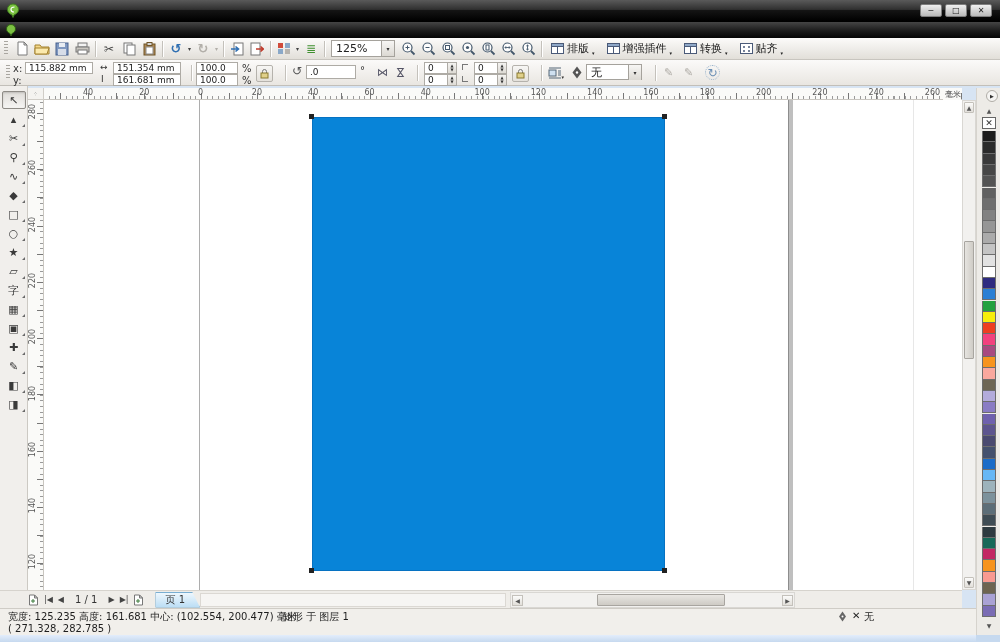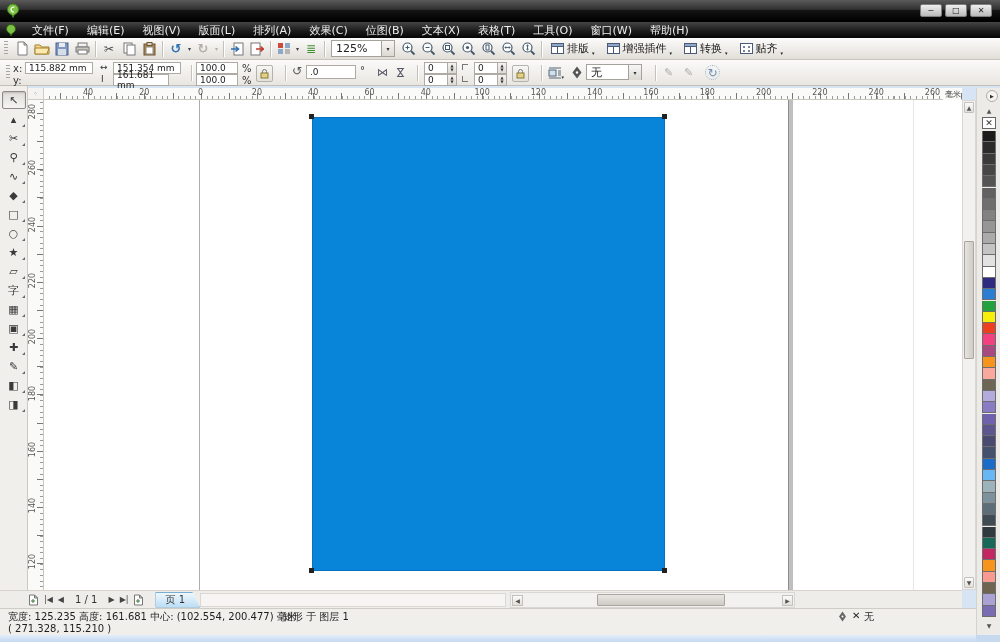--- a/index.html
+++ b/index.html
@@ -180,34 +180,20 @@
       <div class="wbtn">─</div>
       <div class="wbtn">□</div>
       <div class="wbtn">✕</div>
     </div>
   </div>
 
   <div class="ab menubar">
     <svg class="mlogo" width="12" height="13">
         <path d="M6 0.5 C3 0.5 1.5 2.5 1.5 5 c0 2.5 2 3.8 3.5 4.6 l1 2.4 l1-2.4 C8.5 8.8 10.5 7.5 10.5 5 C10.5 2.5 9 0.5 6 0.5 z" fill="#7cc142" stroke="#2e5e14"></path>
       </svg>
-    <div style="display:flex;">
-        <span class="mi">文件(F)</span>
-        <span class="mi">编辑(E)</span>
-        <span class="mi">视图(V)</span>
-        <span class="mi">版面(L)</span>
-        <span class="mi">排列(A)</span>
-        <span class="mi">效果(C)</span>
-        <span class="mi">位图(B)</span>
-        <span class="mi">文本(X)</span>
-        <span class="mi">表格(T)</span>
-        <span class="mi">工具(O)</span>
-        <span class="mi">窗口(W)</span>
-        <span class="mi">帮助(H)</span>
-      </div>
   </div>
 
   <div class="ab toolbar">
     <div class="grip"></div>
     <div class="tbtn">
         <svg width="14" height="15">
           <path d="M3 1 h6 l3 3 v10 h-9 z" fill="#fff" stroke="#7a7a7a"></path>
           <path d="M9 1 l3 3 h-3 z" fill="#dcdcdc" stroke="#7a7a7a"></path>
         </svg>
       </div>
@@ -381,21 +367,21 @@
   <div class="ab propbar">
     <div class="ab grip" style="left:2px;top:5px;"></div>
     <span class="ab plabel" style="left:13px;top:3px;">x:</span>
     <div class="ab fld" style="left:25px;top:2px;width:68px;">115.882 mm</div>
     <span class="ab plabel" style="left:13px;top:15px;">y:</span>
     <div class="ab fld" style="left:25px;top:14px;width:68px;margin-top:24px;">200.477 mm</div>
 
     <span class="ab plabel" style="left:100px;top:2px;font-size:9px;">↔</span>
     <div class="ab fld" style="left:113px;top:2px;width:68px;">151.354 mm</div>
     <span class="ab plabel" style="left:101px;top:14px;font-size:9px;">Ⅰ</span>
-    <div class="ab fld" style="left:113px;top:14px;width:56px;">161.681 mm</div>
+    <div class="ab fld" style="left:113px;top:14px;width:68px;">161.681 mm</div>
 
     <div class="ab sep" style="left:188px;top:5px;"></div>
 
     <div class="ab fld" style="left:196px;top:2px;width:42px;">100.0</div>
     <span class="ab plabel" style="left:242px;top:3px;">%</span>
     <div class="ab fld" style="left:196px;top:14px;width:42px;">100.0</div>
     <span class="ab plabel" style="left:242px;top:15px;">%</span>
     <div class="ab pbtn" style="left:256px;top:5px;border-color:#b5b2ac;background:linear-gradient(#f7f6f4,#e4e1db);border-radius:2px;">
       <svg width="9" height="11">
           <path d="M2.5 5 V3.5 a2 2 0 0 1 4 0 V5" fill="none" stroke="#777"></path>
@@ -663,19 +649,19 @@
       <span class="stxt" style="left:8px;">宽度: 125.235 高度: 161.681 中心: (102.554, 200.477) 毫米</span>
       <span class="stxt" style="left:283px;">矩形 于 图层 1</span>
       <svg class="stxt" style="left:838px;top:1px;" width="9" height="11">
           <path d="M4.5 0.5 L8 5.5 L4.5 10.5 L1 5.5 Z" fill="#666"></path>
           <circle cx="4.5" cy="5.5" r="1" fill="#fff"></circle>
         </svg>
       <span class="stxt" style="left:852px;">✕</span>
       <span class="stxt" style="left:864px;">无</span>
     </div>
     <div class="srow s2">
-      <span class="stxt" style="left:8px;">( 271.328, 115.210 )</span>
+      <span class="stxt" style="left:8px;">( 271.328, 282.785 )</span>
     </div>
   </div>
 
   <div class="ab framebot"></div>
   <div class="ab pal-under"></div>
 </div>
 
 </body></html>

